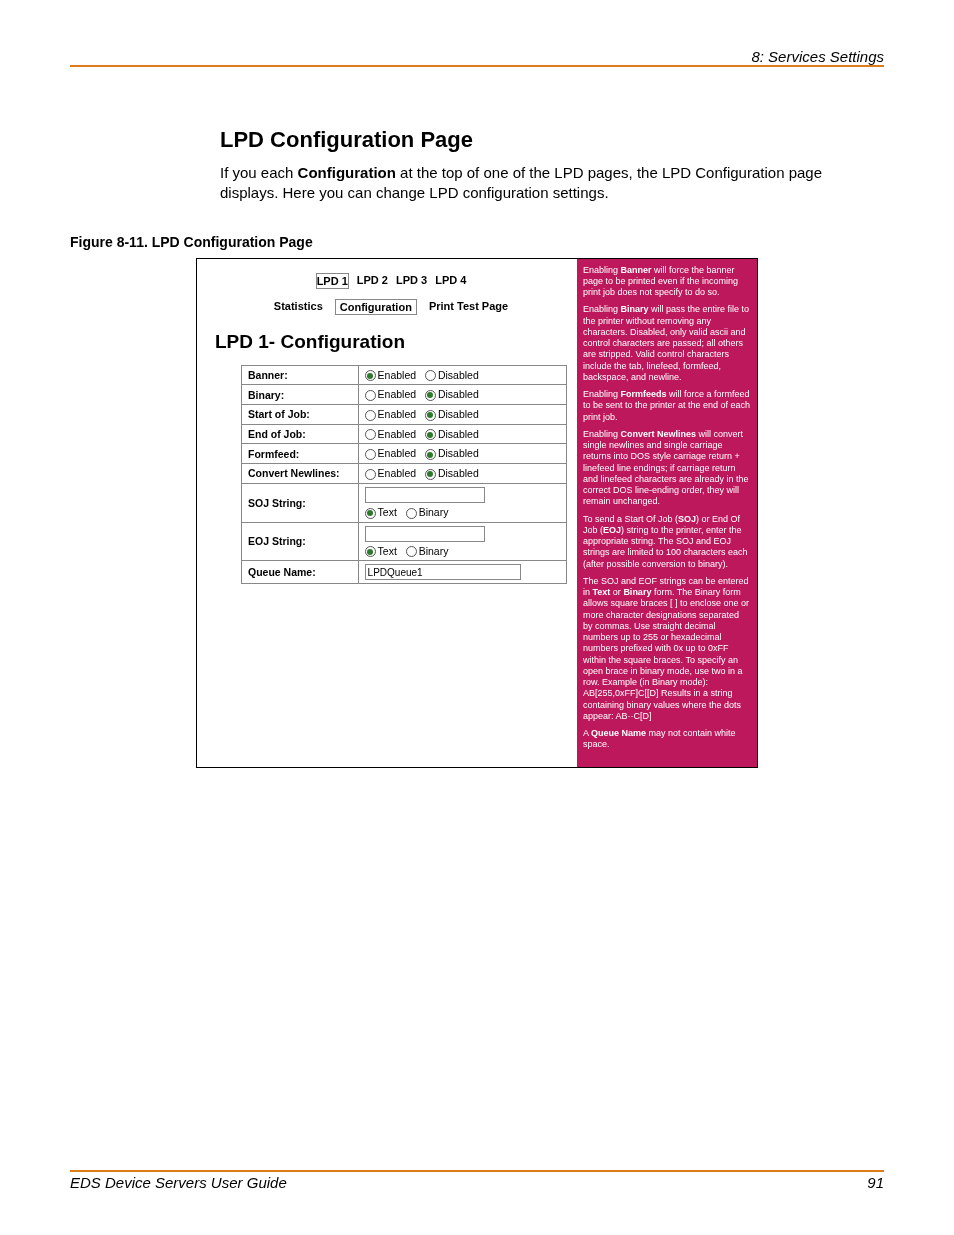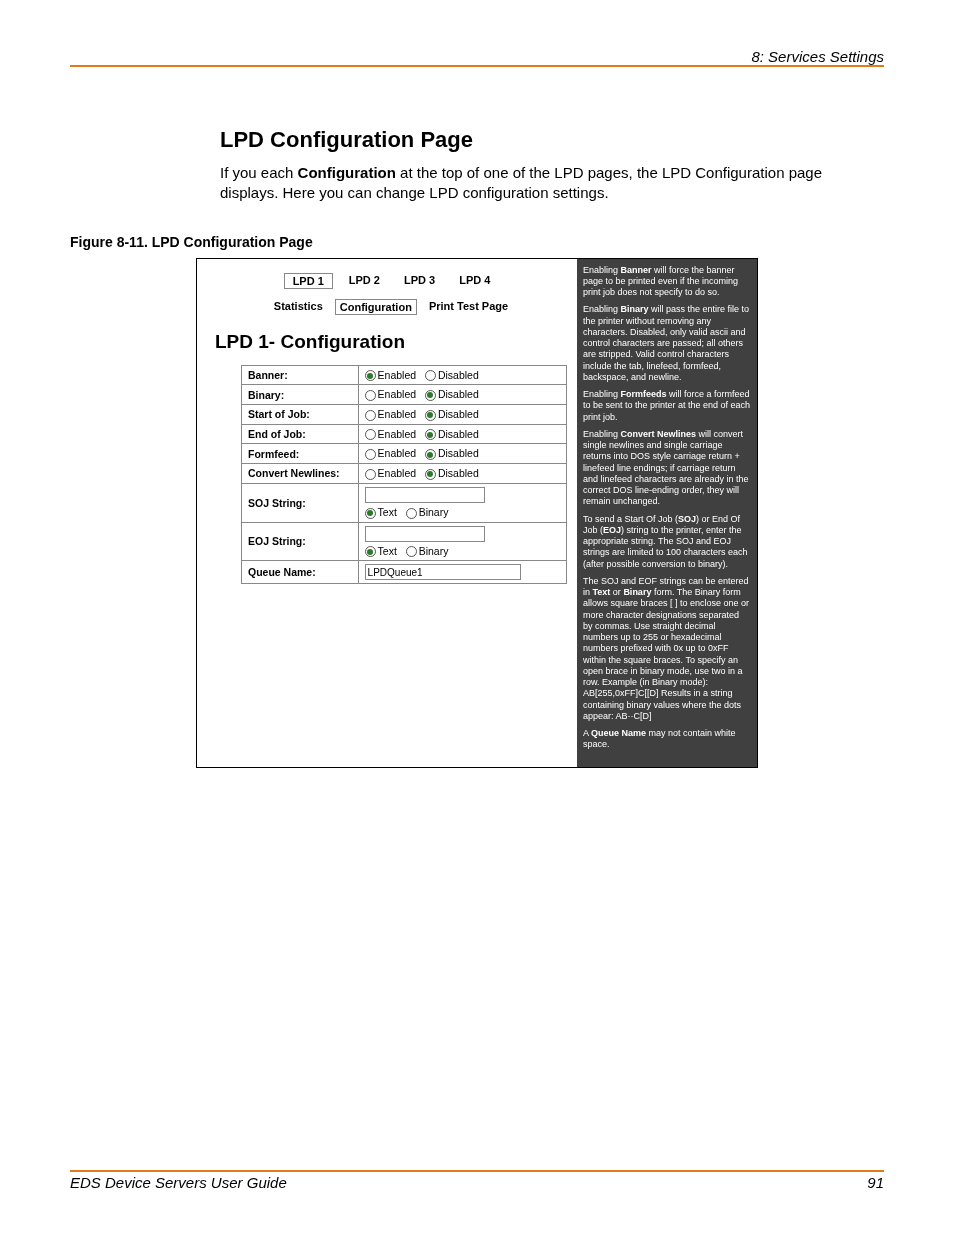--- a/index.html
+++ b/index.html
@@ -49,42 +49,42 @@
     font-family: "Trebuchet MS", Arial, sans-serif;
     font-size: 10px;
   }
   .screenshot-left {
     flex: 0 0 380px;
     padding: 14px 10px 20px 18px;
     box-sizing: border-box;
   }
   .screenshot-right {
     flex: 1;
-    background: #404040;
+    background: #be185d;
     color: #fff;
     padding: 6px 6px 10px 6px;
     box-sizing: border-box;
     font-size: 9px;
     line-height: 1.25;
   }
   .screenshot-right p { margin: 0 0 6px 0; }
   .screenshot-right b { font-weight: bold; }
   .tab-row {
     display: flex;
     justify-content: center;
     gap: 8px;
     font-weight: bold;
     font-size: 11px;
     margin-bottom: 10px;
   }
   .tab-row .selected {
     border: 1px solid #888;
     padding: 1px 6px;
   }
-  .tab-row .tab { padding: 1px 8px; cursor: pointer; }
+  .tab-row .tab { padding: 1px 0; cursor: pointer; }
   .subtab-row {
     display: flex;
     justify-content: center;
     gap: 8px;
     font-weight: bold;
     font-size: 11px;
     margin-bottom: 16px;
   }
   .subtab-row .selected {
     border: 1px solid #888;

